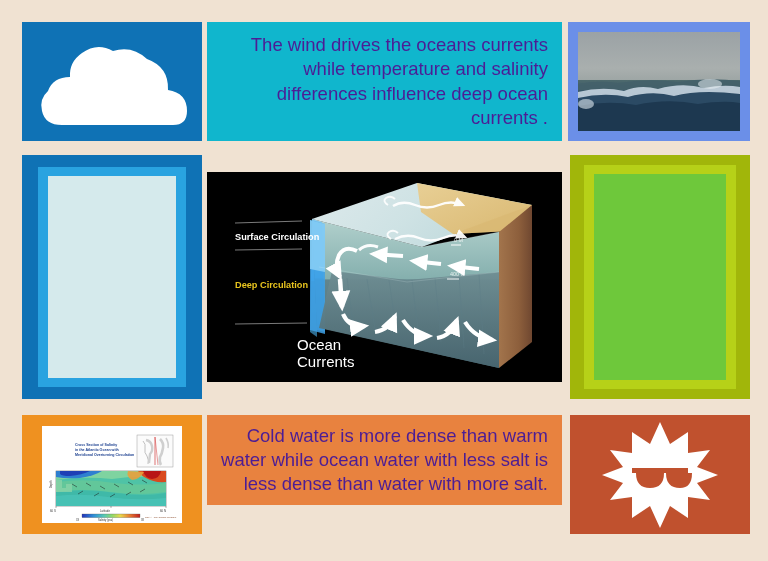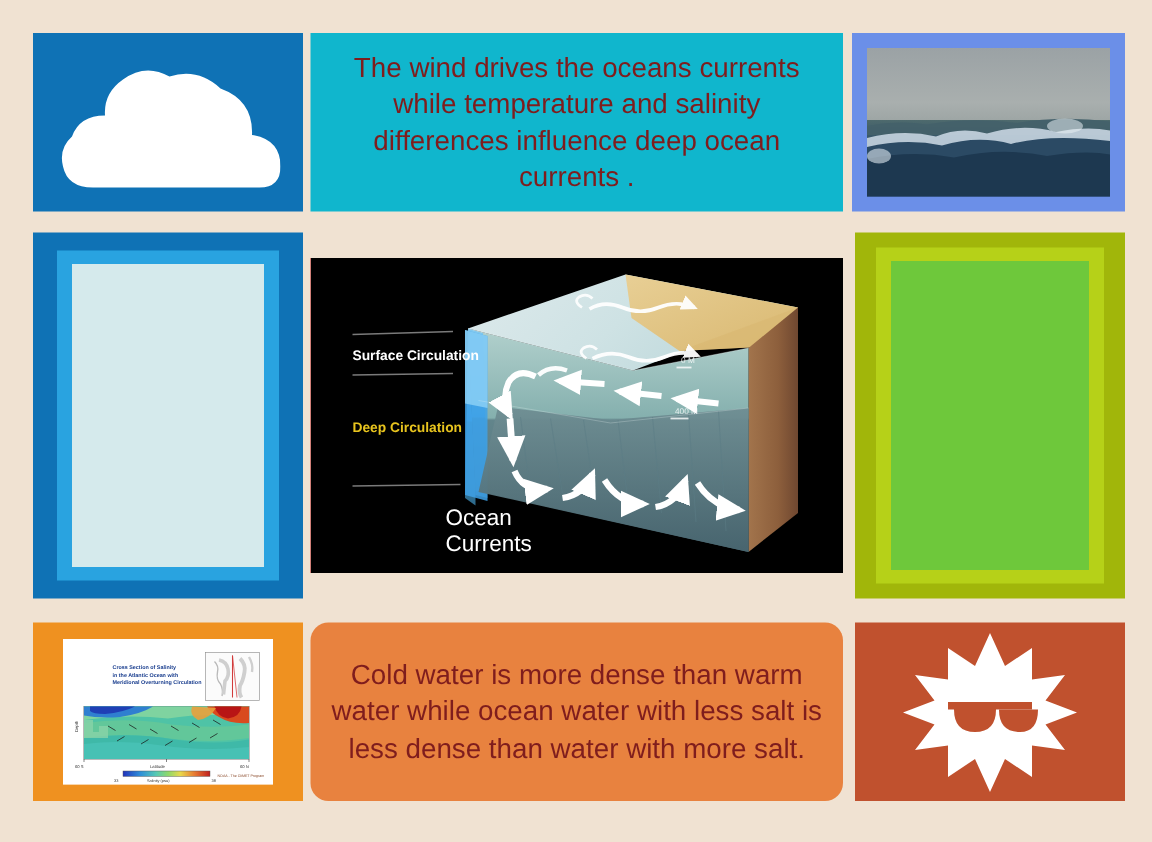--- a/index.html
+++ b/index.html
@@ -37,22 +37,22 @@
     width: 150px; height: 86px;
   }
 
   
   #wind-text-tile {
     left: 207px; top: 22px; width: 355px; height: 119px;
     background: #10b6cd;
     display: flex; align-items: center; justify-content: center;
   }
   .tile-text {
-    color: #7f1d1d;
-    text-align: center;
+    color: #4c1d95;
+    text-align: right;
     line-height: 1.30;
     padding: 0 14px;
     font-weight: 400;
   }
   #wind-text { font-size: 18.5px; }
 
   
   #ocean-photo-tile {
     left: 568px; top: 22px; width: 182px; height: 119px;
     background: #6b8fe8;
@@ -107,23 +107,23 @@
     background: #ef9120;
   }
   #salinity-chart-svg {
     position: absolute; left: 20px; top: 11px;
     width: 140px; height: 97px;
     background: #ffffff;
   }
 
   
   #density-text-tile {
-    left: 207px; top: 415px; width: 355px; height: 119px;
+    left: 207px; top: 415px; width: 355px; height: 90px;
     background: #e8823f;
-    display: flex; align-items: center; justify-content: center; border-radius: 12px;
+    display: flex; align-items: center; justify-content: center;
   }
   #density-text { font-size: 18.5px; }
 
   
   #sun-tile {
     left: 570px; top: 415px; width: 180px; height: 119px;
     background: #c0512e;
   }
   #sun-svg {
     position: absolute; left: 50%; top: 50%;

